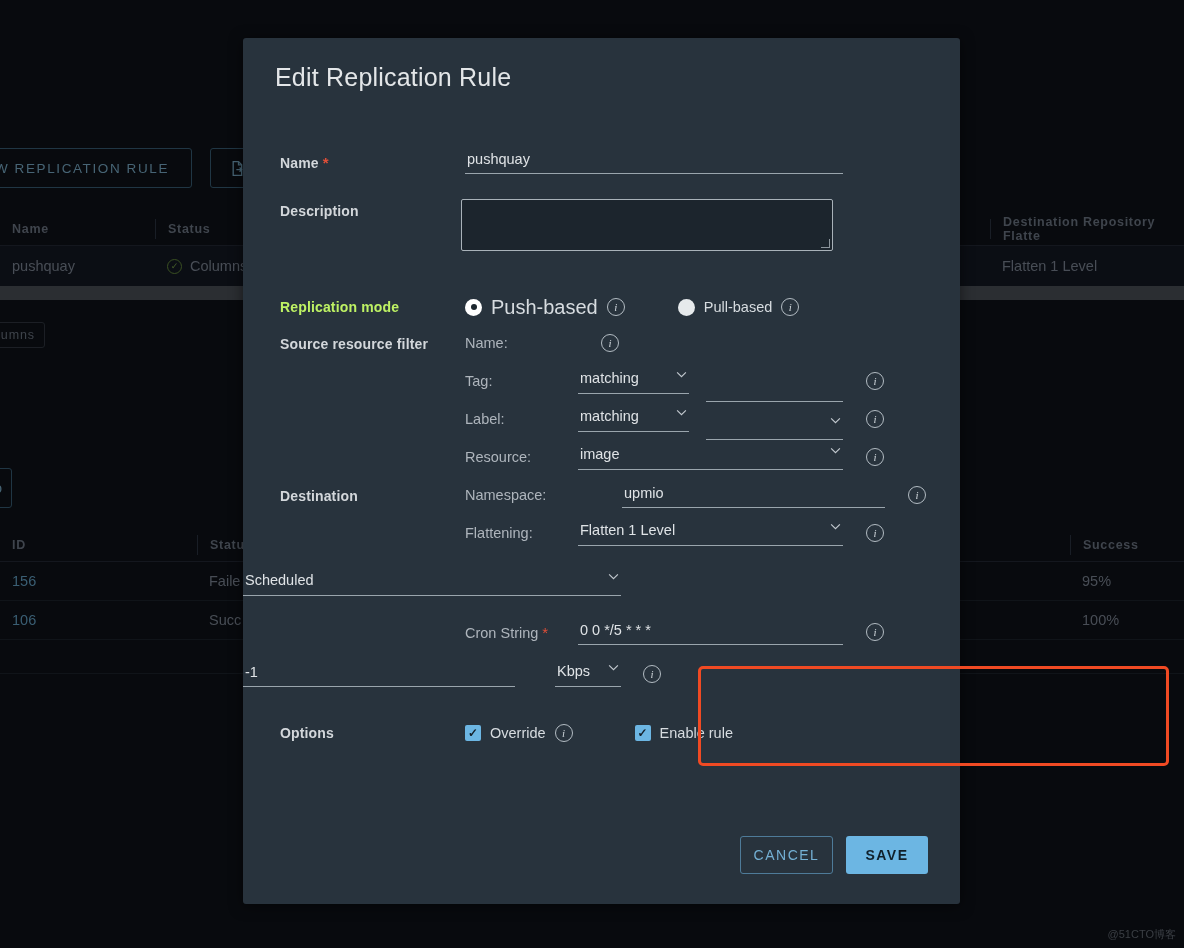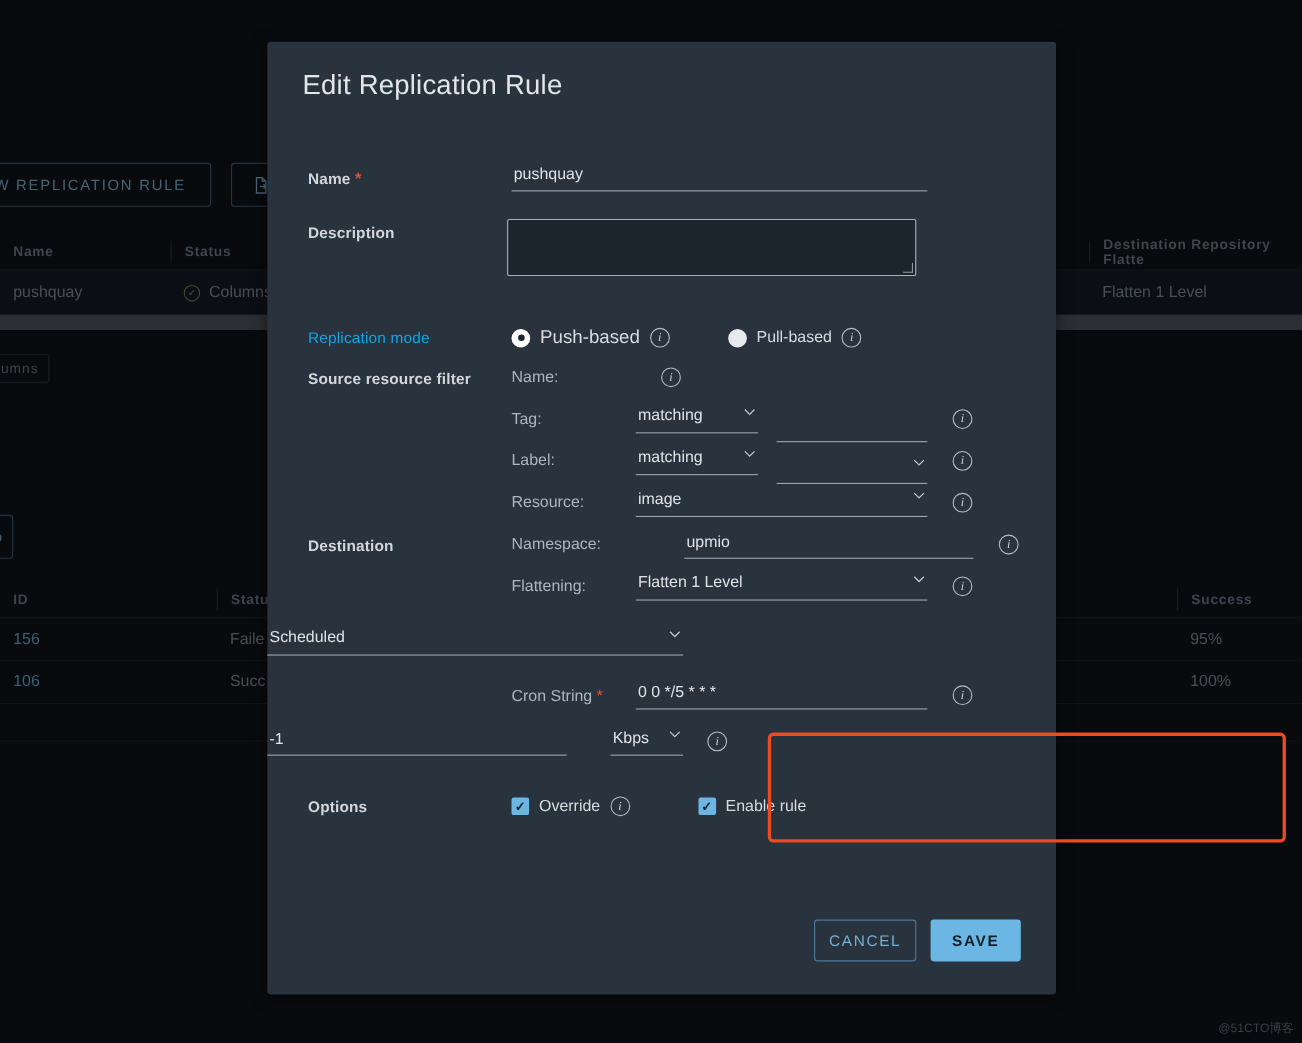--- a/index.html
+++ b/index.html
@@ -83,21 +83,21 @@
     position: absolute; left: 32px; top: 25px;
     font-size: 25px; font-weight: 400; color: #e3e6e8; letter-spacing: .2px;
   }
 
   .form { position: absolute; left: 0; top: 112px; width: 717px; }
   .row { position: relative; display: flex; align-items: flex-start; }
   .lbl {
     width: 222px; padding-left: 37px; font-size: 14px; font-weight: bold;
     color: #d3d7db; flex: none; padding-top: 4px; letter-spacing: .15px;
   }
-  .lbl.dim { color: #0ea5e9; font-weight: normal; }
+  .lbl.dim { color: #bef264; font-weight: bold; }
   .req { color: #e04f38; font-size: 15px; margin-left: 4px; }
 
   .sub-lbl {
     width: 113px; font-size: 14.5px; color: #aeb5bc; flex: none; padding-top: 3px;
   }
 
   .uline {
     border: none; border-bottom: 1px solid #9aa5ad; background: transparent;
     color: #dfe3e6; font-size: 14.5px; padding: 0 2px 5px 2px; outline: none;
     font-family: "Liberation Sans", sans-serif; height: 24px;
@@ -244,21 +244,21 @@
           </div>
         </div>
       </div>
 
       <div class="row" style="height:50px; align-items:center">
         <div class="lbl dim" style="padding-top:0">Replication mode</div>
         <div style="display:flex; align-items:center; gap:9px">
           <span class="radio-outer">
               <span class="radio-dot"></span>
             </span>
-          <span style="font-size:17px;color:#d7dce0">Push-based</span>
+          <span style="font-size:20px;color:#d7dce0">Push-based</span>
           <span class="info">i</span>
         </div>
         <div style="display:flex; align-items:center; gap:9px; margin-left:53px">
           <span class="radio-outer unsel"></span>
           <span style="font-size:14.5px;color:#d7dce0">Pull-based</span>
           <span class="info">i</span>
         </div>
       </div>
 
       <div class="row" style="height:38px">

